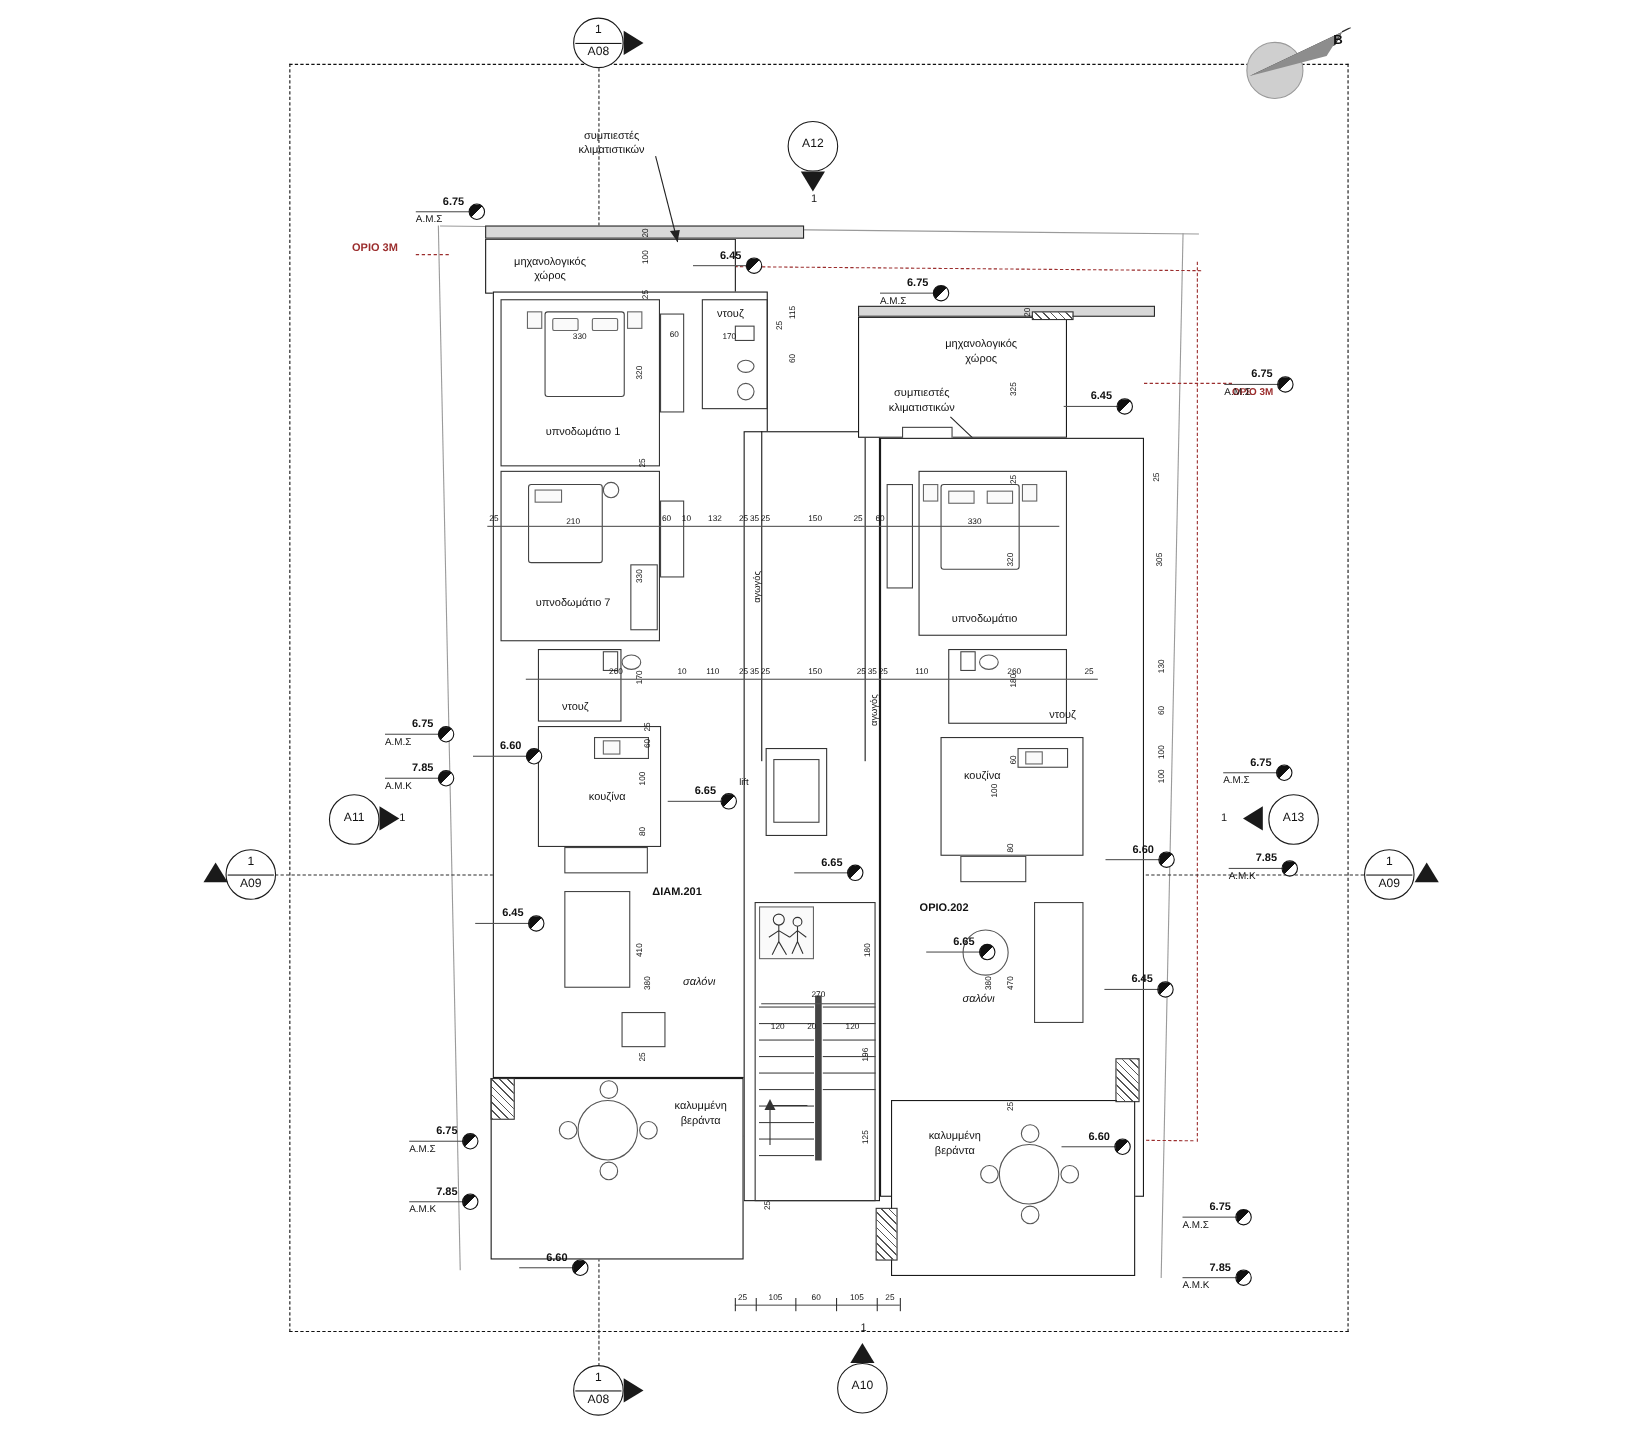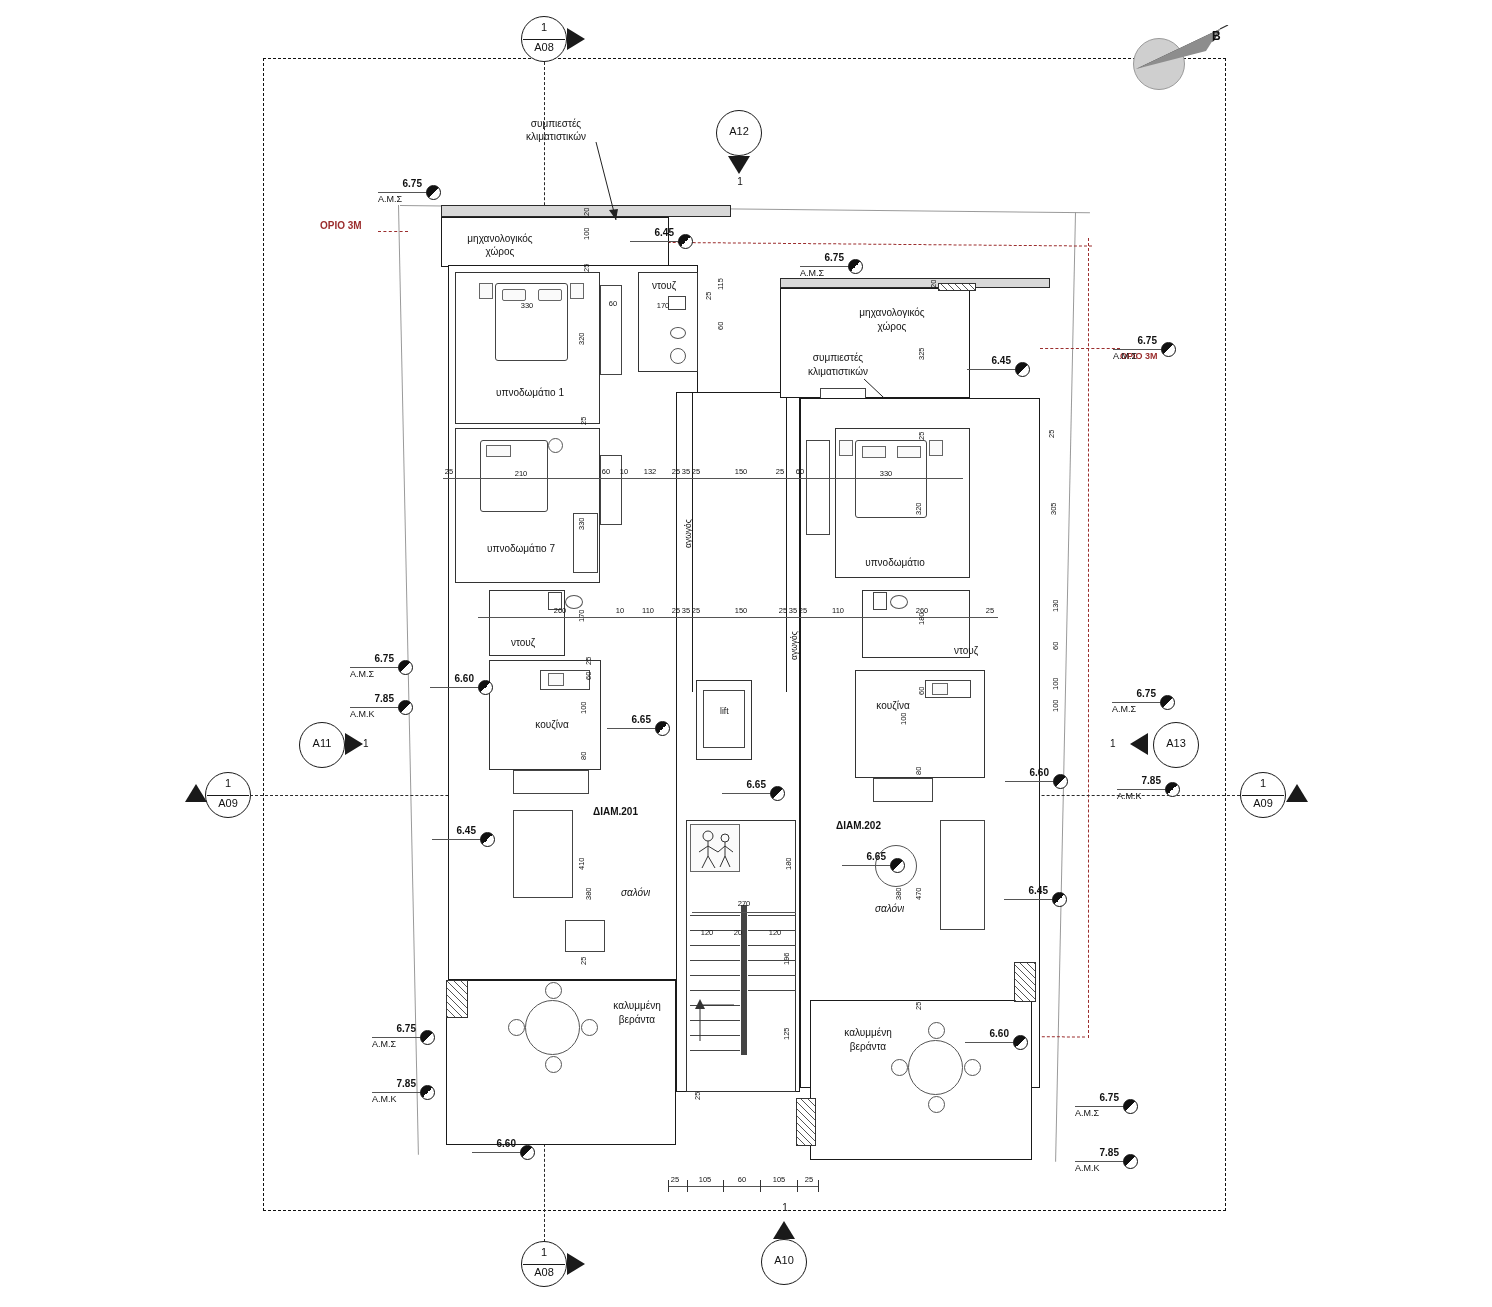--- a/index.html
+++ b/index.html
@@ -362,21 +362,21 @@
 
   <div class="wall" style="left:676px; top:392px; width:124px; height:700px;"></div>
   <div class="ln v1px" style="left:692px; top:392px; height:300px;"></div>
   <div class="ln v1px" style="left:786px; top:392px; height:300px;"></div>
 
   <div class="txt vert sm" style="left:684px; top:548px;">αγωγός</div>
   <div class="txt vert sm" style="left:790px; top:660px;">αγωγός</div>
 
   <div class="room" style="left:696px; top:680px; width:56px; height:80px;"></div>
   <div class="furn" style="left:703px; top:690px; width:42px; height:58px;"></div>
-  <div class="txt sm" style="left:720px; top:707px;text-align:right;">lift</div>
+  <div class="txt sm" style="left:672px; top:707px;text-align:right;">lift</div>
 
   <div class="room" style="left:686px; top:820px; width:110px; height:272px;"></div>
   <div class="furn2" style="left:690px; top:824px; width:50px; height:48px;"></div>
   <svg class="abs" style="left:692px; top:826px;" width="48" height="46" viewBox="0 0 48 46">
     <circle cx="16" cy="10" r="5" fill="none" stroke="#333"></circle>
     <path d="M16 15 L16 30 M16 20 L7 26 M16 20 L26 26 M16 30 L10 42 M16 30 L23 42" stroke="#333" fill="none"></path>
     <circle cx="33" cy="12" r="4" fill="none" stroke="#333"></circle>
     <path d="M33 16 L33 30 M33 20 L26 26 M33 20 L41 26 M33 30 L28 41 M33 30 L38 41" stroke="#333" fill="none"></path>
   </svg>
   <div class="ln v1px" style="left:741px; top:905px; height:150px; width:6px; background:#444;"></div>
@@ -432,21 +432,21 @@
   <div class="oval" style="left:890px; top:595px; width:18px; height:14px;"></div>
 
   <div class="room" style="left:855px; top:670px; width:130px; height:108px;"></div>
   <div class="txt c" style="left:893px; top:700px;">κουζίνα</div>
   <div class="furn" style="left:925px; top:680px; width:46px; height:18px;"></div>
   <div class="furn2" style="left:932px; top:683px; width:16px; height:12px;"></div>
   <div class="furn" style="left:873px; top:778px; width:60px; height:24px;"></div>
   <div class="furn" style="left:940px; top:820px; width:45px; height:110px;"></div>
   <div class="oval" style="left:875px; top:845px; width:42px; height:42px;"></div>
 
-  <div class="txt b" style="left:836px; top:820px; font-size:10px;">ΔΙΑΜ.202</div>
+  <div class="txt b" style="left:836px; top:820px; font-size:10px;">ΟΡΙΟ.202</div>
   <div class="txt it" style="left:875px; top:903px;">σαλόνι</div>
 
   <div class="wall" style="left:810px; top:1000px; width:222px; height:160px;"></div>
   <div class="txt c" style="left:868px; top:1027px;">καλυμμένη</div>
   <div class="txt c" style="left:868px; top:1041px;">βεράντα</div>
   <div class="oval" style="left:908px; top:1040px; width:55px; height:55px;"></div>
   <div class="oval" style="left:928px; top:1022px; width:17px; height:17px;"></div>
   <div class="oval" style="left:928px; top:1096px; width:17px; height:17px;"></div>
   <div class="oval" style="left:891px; top:1059px; width:17px; height:17px;"></div>
   <div class="oval" style="left:964px; top:1059px; width:17px; height:17px;"></div>

